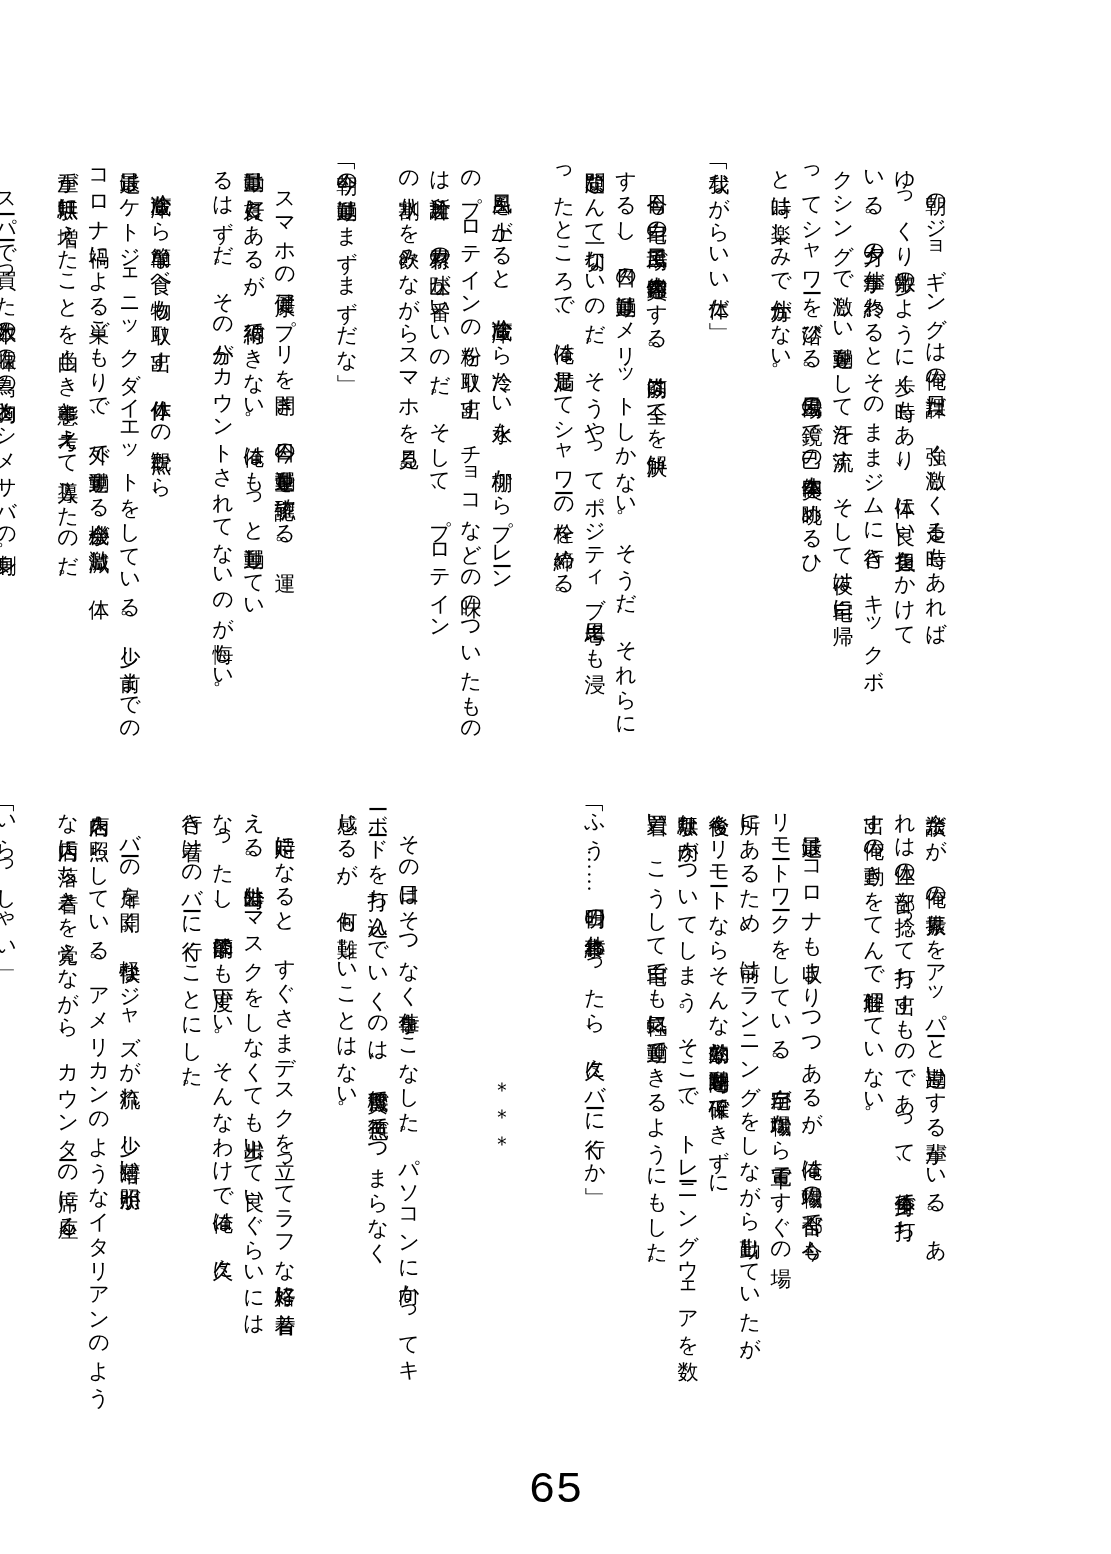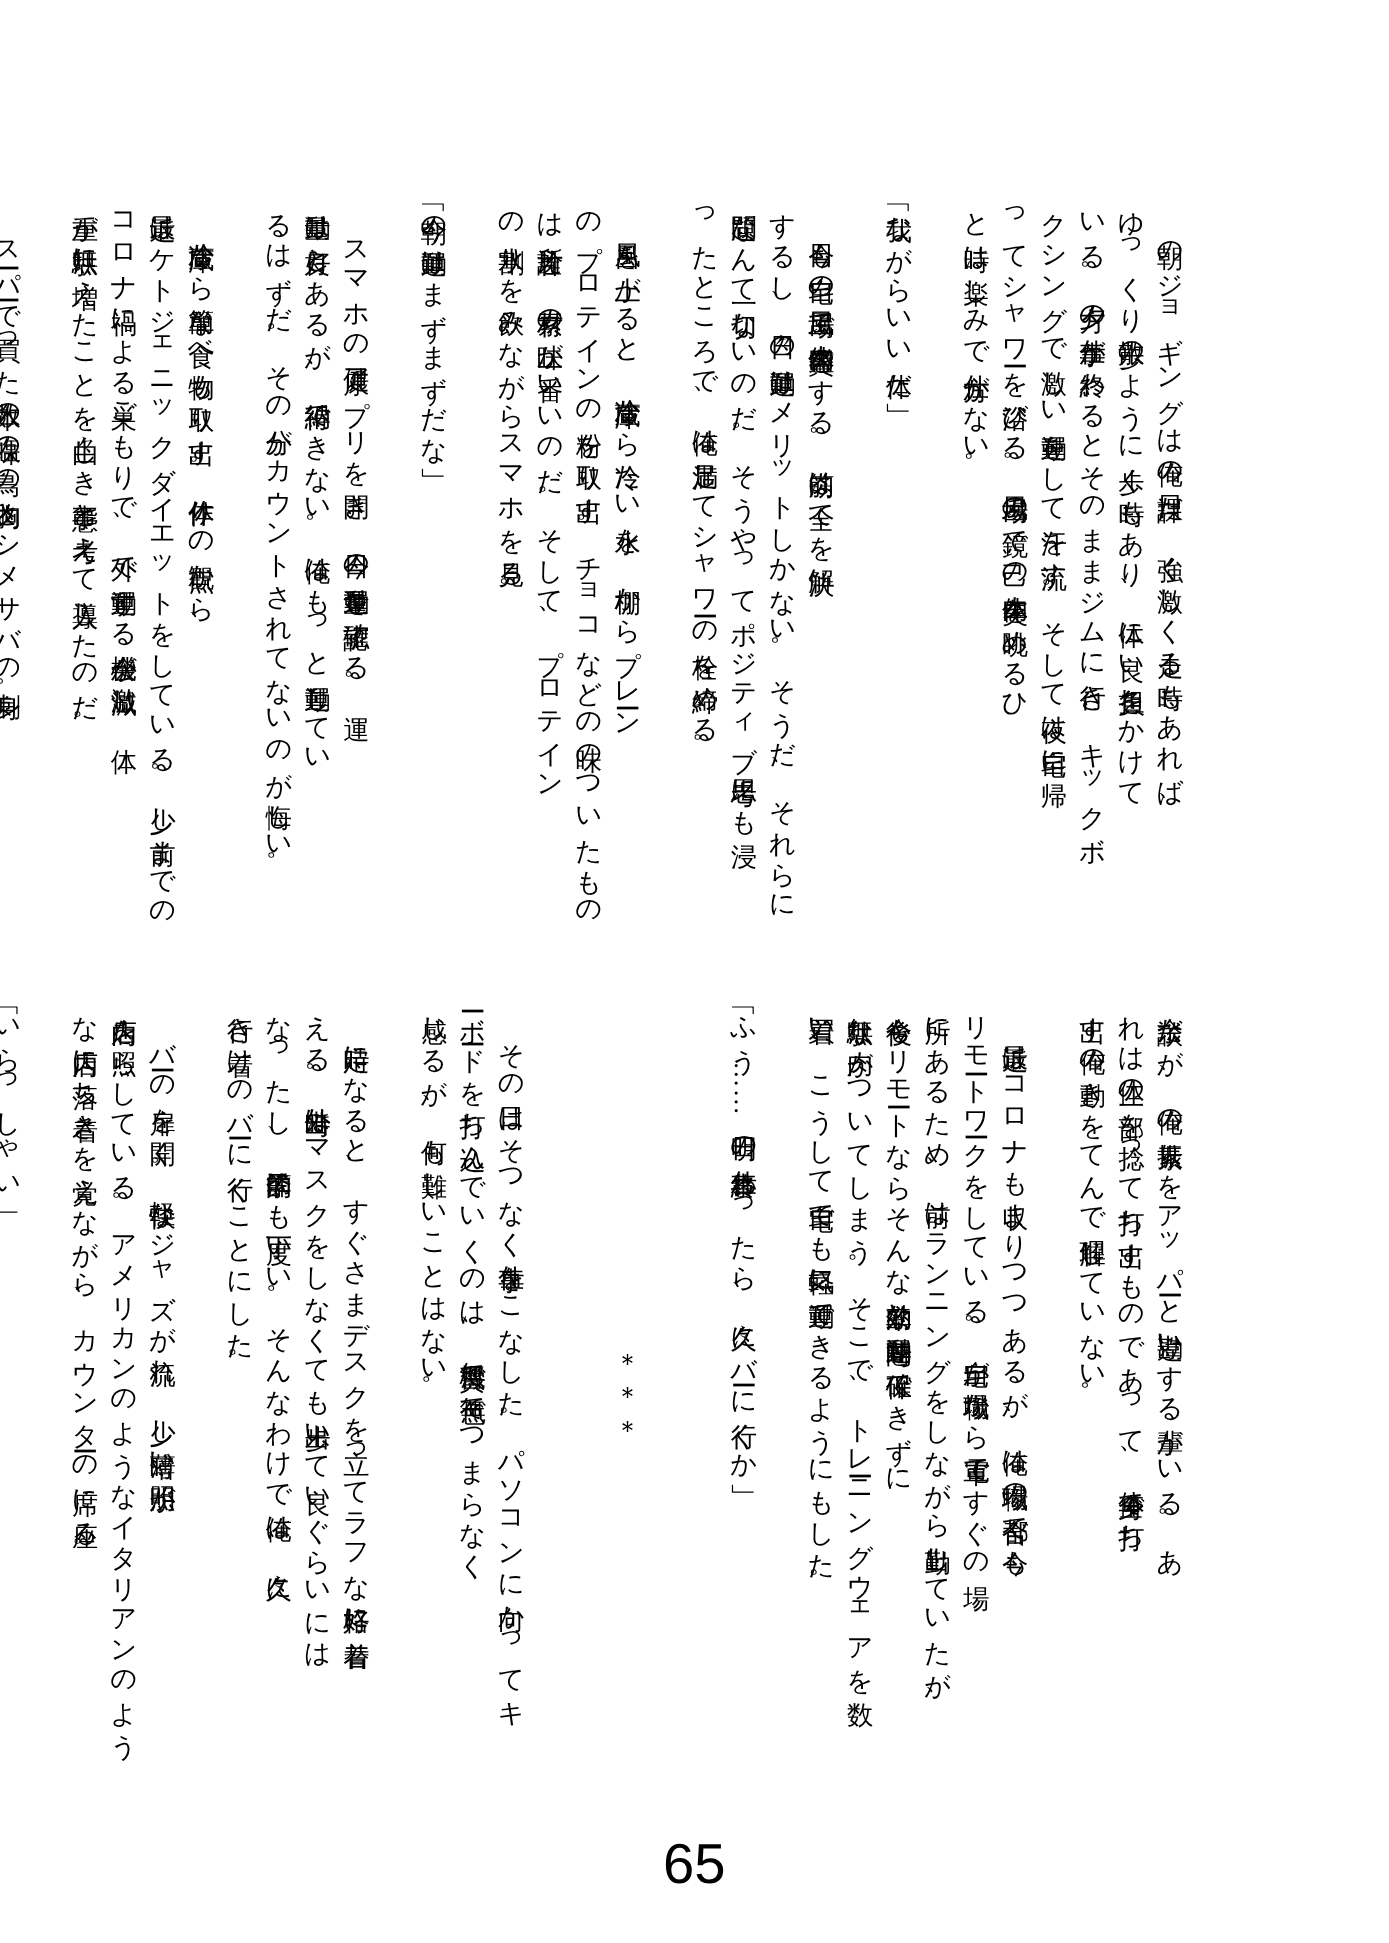--- a/index.html
+++ b/index.html
@@ -41,21 +41,21 @@
   p.scene-separator {
     text-align: center;
     letter-spacing: 6px;
   }
   .page-number {
     position: absolute;
     top: 1468px;
     left: 0;
     width: 100%;
     text-align: center;
-    font-family: Liberation Sans, sans-serif;
+    font-family: Liberation Mono, monospace;
     font-size: 45px;
     line-height: 1;
     color: #000000;
   }
 </style>
 </head>
 <body>
 
 <section class="text-block top">
   <p>　朝のジョギングは俺の日課だ。強く激しく走る時もあれば、

